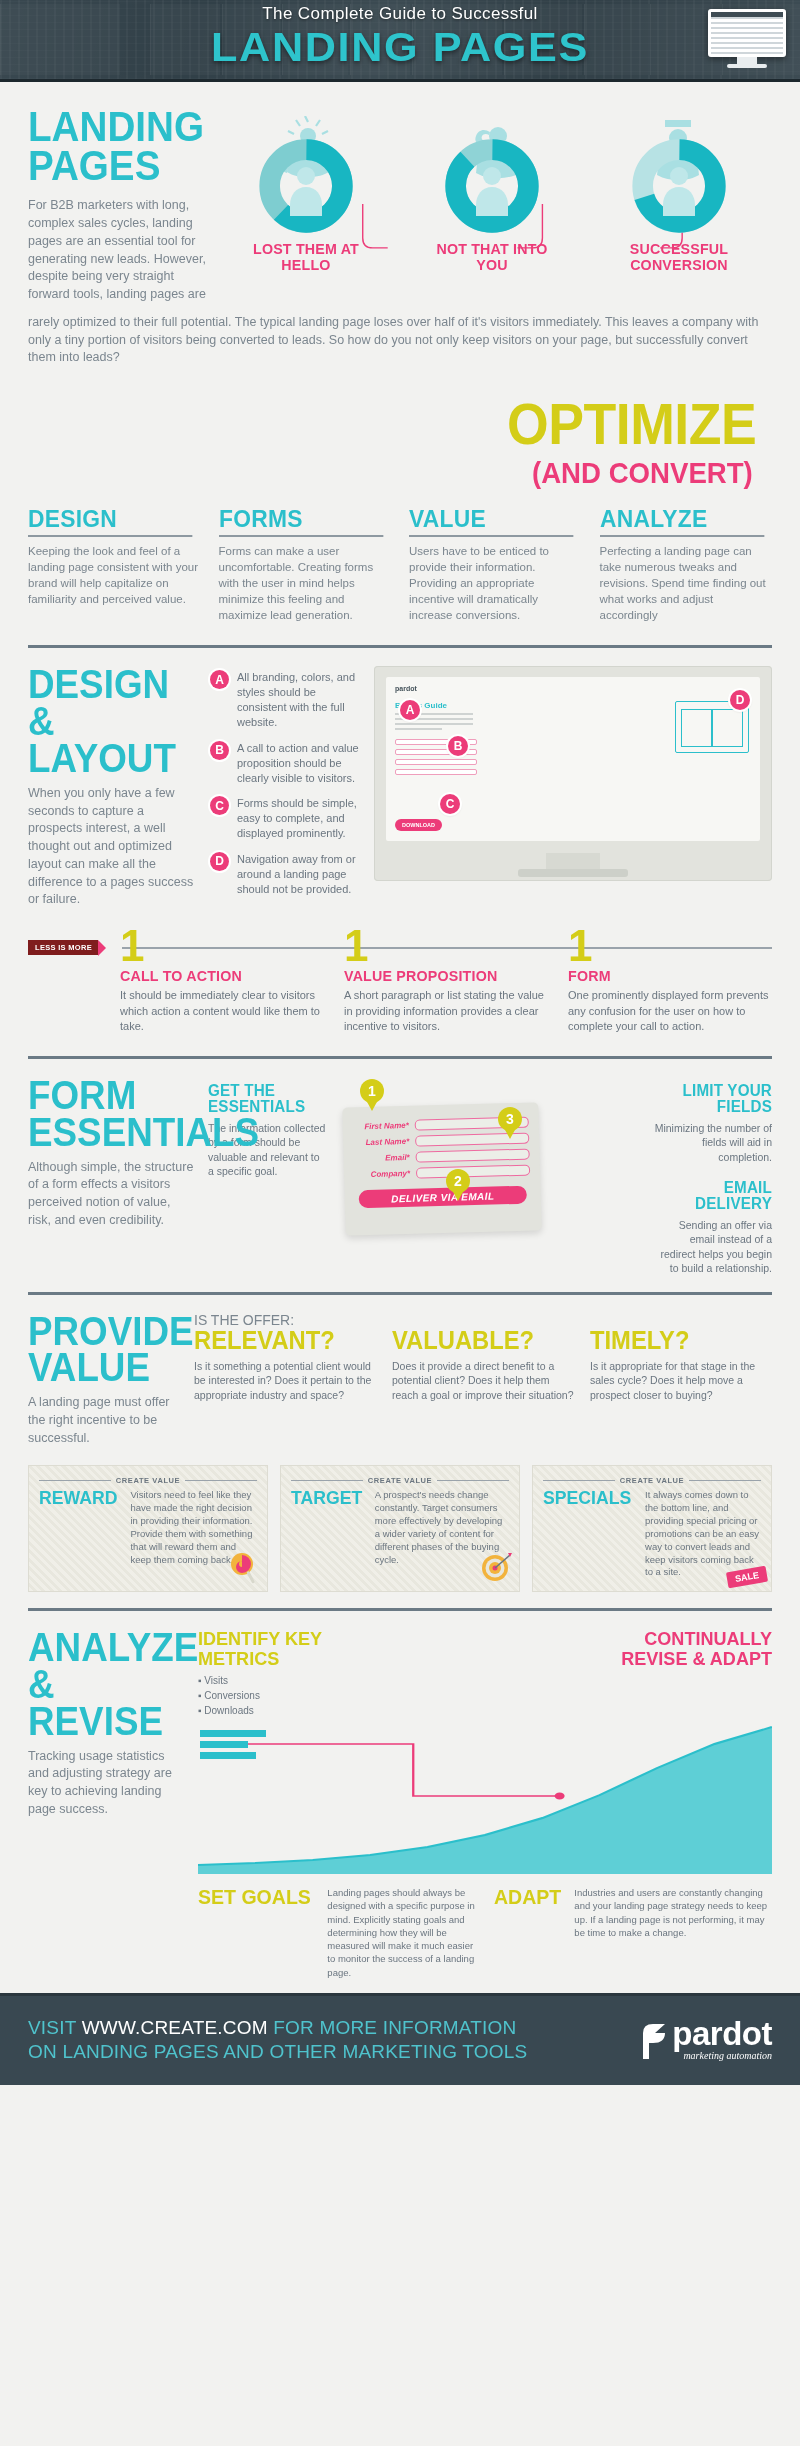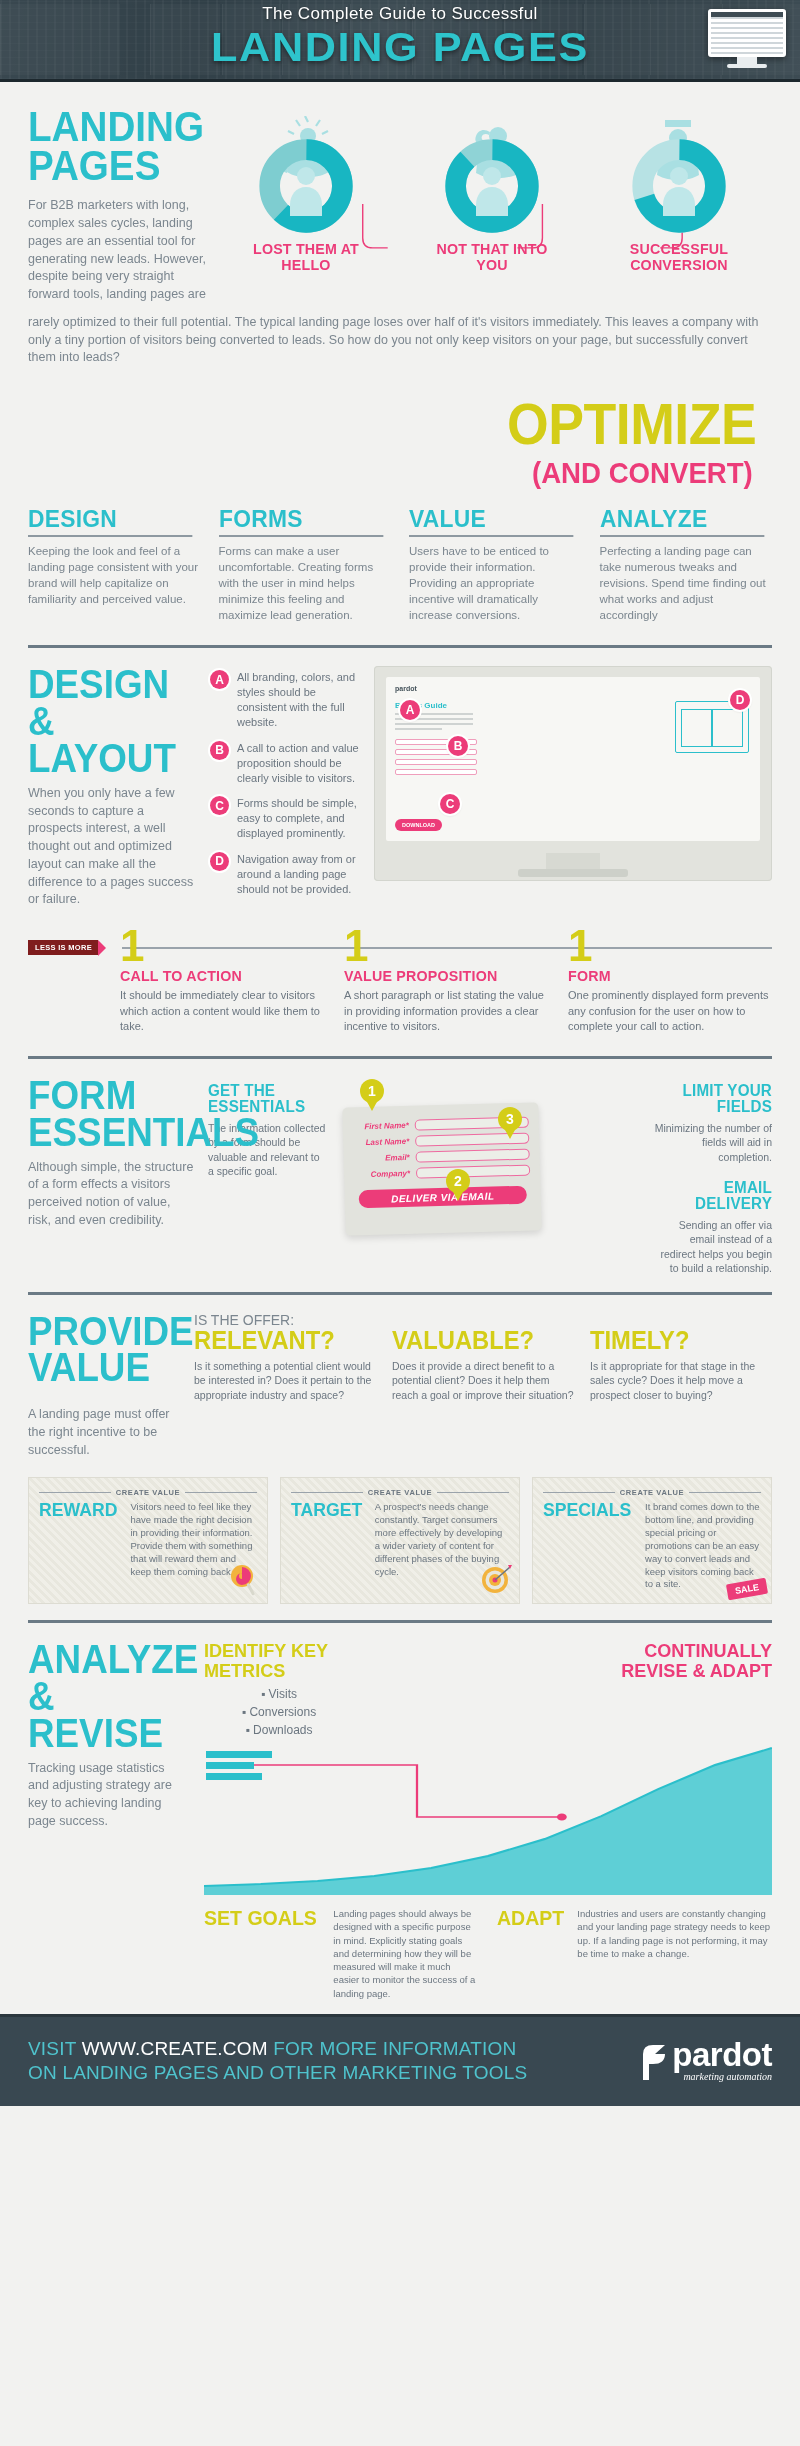--- a/index.html
+++ b/index.html
@@ -337,34 +337,34 @@
   .vcard h4 {
     font-family: "Liberation Sans Narrow","Liberation Sans",sans-serif;
     font-weight: 700; font-size: 19px; color: #2bbfcb; line-height: .95;
     transform: scaleX(.93); transform-origin: left;
   }
   .vcard p { font-size: 9.5px; line-height: 1.35; flex: 1; }
   .vicon { position: absolute; right: 6px; bottom: 6px; }
 
   
   .s6 { padding-top: 18px; padding-bottom: 14px; }
-  .s6-grid { display: flex; gap: 16px; }
+  .s6-grid { display: flex; gap: 10px; }
   .s6-left { width: 160px; flex: none; }
   .s6-right { flex: 1; position: relative; }
   .metrics-title {
     font-family: "Liberation Sans Narrow","Liberation Sans",sans-serif;
     font-weight: 700; font-size: 19px; color: #d4cd18; line-height: 1.02;
     margin-bottom: 5px; transform: scaleX(.95); transform-origin: left;
   }
   .cra-title {
     font-family: "Liberation Sans Narrow","Liberation Sans",sans-serif;
     font-weight: 700; font-size: 19px; color: #ec3c79; line-height: 1.02;
     text-align: right; transform: scaleX(.95); transform-origin: right;
   }
-  .metric-list { list-style: none; font-size: 12px; line-height: 1.5; text-align: center; }
+  .metric-list { list-style: none; font-size: 10px; line-height: 1.5; }
   .metric-list li::before { content: "▪ "; color: #6b7680; }
   .chart-wrap { position: relative; height: 150px; margin-top: 6px; }
   .goals-row { display: flex; gap: 18px; margin-top: 12px; }
   .goal-col { flex: 1; display: flex; gap: 8px; align-items: flex-start; }
   .goal-h {
     font-family: "Liberation Sans Narrow","Liberation Sans",sans-serif;
     font-weight: 700; font-size: 21px; color: #d4cd18; line-height: 1;
     flex: none; transform: scaleX(.93); transform-origin: left;
   }
   .goal-col p { font-size: 9.5px; line-height: 1.4; }
@@ -675,21 +675,21 @@
       </div>
     </div>
   </div>
 
   <div class="rule"></div>
 
   <div class="section s5">
     <div class="s5-grid">
       <div class="s5-left">
         <h2 class="sect-title">PROVIDE VALUE</h2>
-        <p class="body" style="margin-top:20px">A landing page must offer the right incentive to be successful.</p>
+        <p class="body" style="margin-top:8px">A landing page must offer the right incentive to be successful.</p>
       </div>
       <div class="offer-col">
         <div class="offer-kicker">IS THE OFFER:</div>
         <div class="offer-q">RELEVANT?</div>
         <p>Is it something a potential client would be interested in? Does it pertain to the appropriate industry and space?</p>
       </div>
       <div class="offer-col">
         <div class="offer-kicker" style="visibility:hidden">.</div>
         <div class="offer-q">VALUABLE?</div>
         <p>Does it provide a direct benefit to a potential client? Does it help them reach a goal or improve their situation?</p>
@@ -738,21 +738,21 @@
         </svg>
       </div>
       <div class="vcard">
         <div class="vcard-kicker">
             <i></i>
             <span>CREATE VALUE</span>
             <i></i>
           </div>
         <div class="vcard-body">
           <h4>SPECIALS</h4>
-          <p>It brand comes down to the bottom line, and providing special pricing or promotions can be an easy way to convert leads and keep visitors coming back to a site.</p>
+          <p>It always comes down to the bottom line, and providing special pricing or promotions can be an easy way to convert leads and keep visitors coming back to a site.</p>
         </div>
         <div class="vicon" style="position:absolute;right:4px;bottom:6px;">
           <div style="background:#ec3c79;color:#fff;font-weight:700;font-size:9px;padding:3px 8px;border-radius:2px;transform:rotate(-10deg);font-family:'Liberation Sans Narrow','Liberation Sans',sans-serif;">SALE</div>
         </div>
       </div>
     </div>
   </div>
 
   <div class="rule"></div>
 

